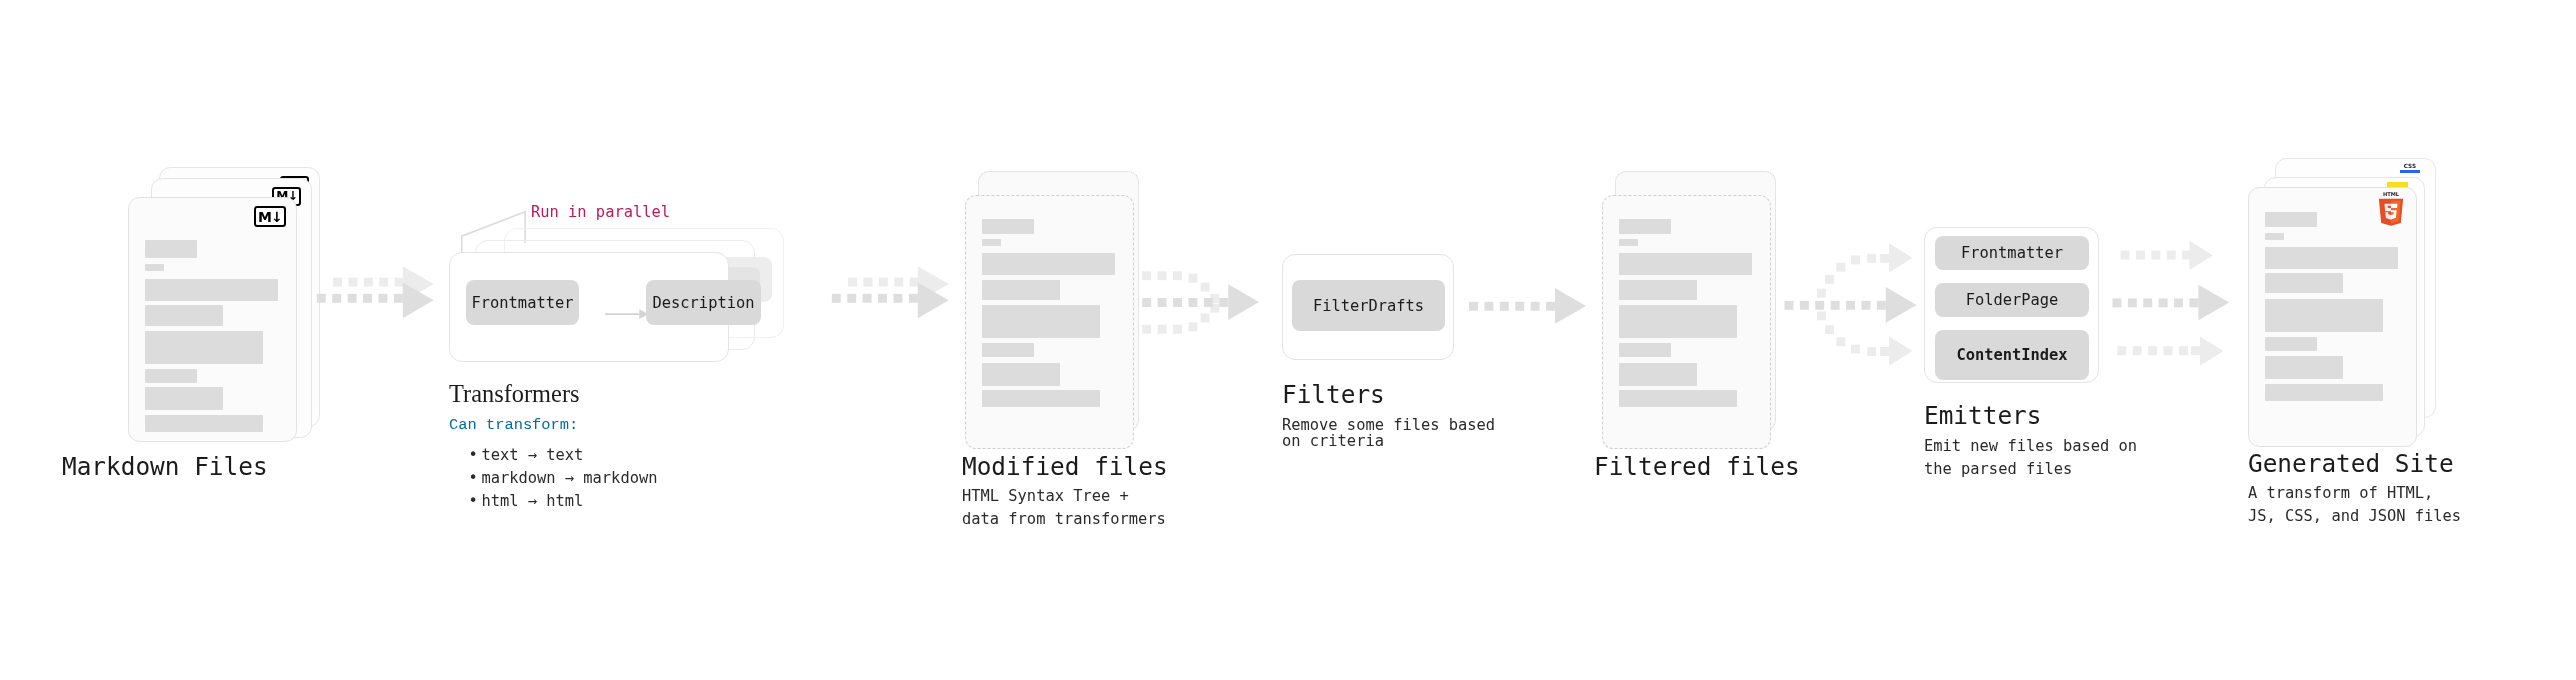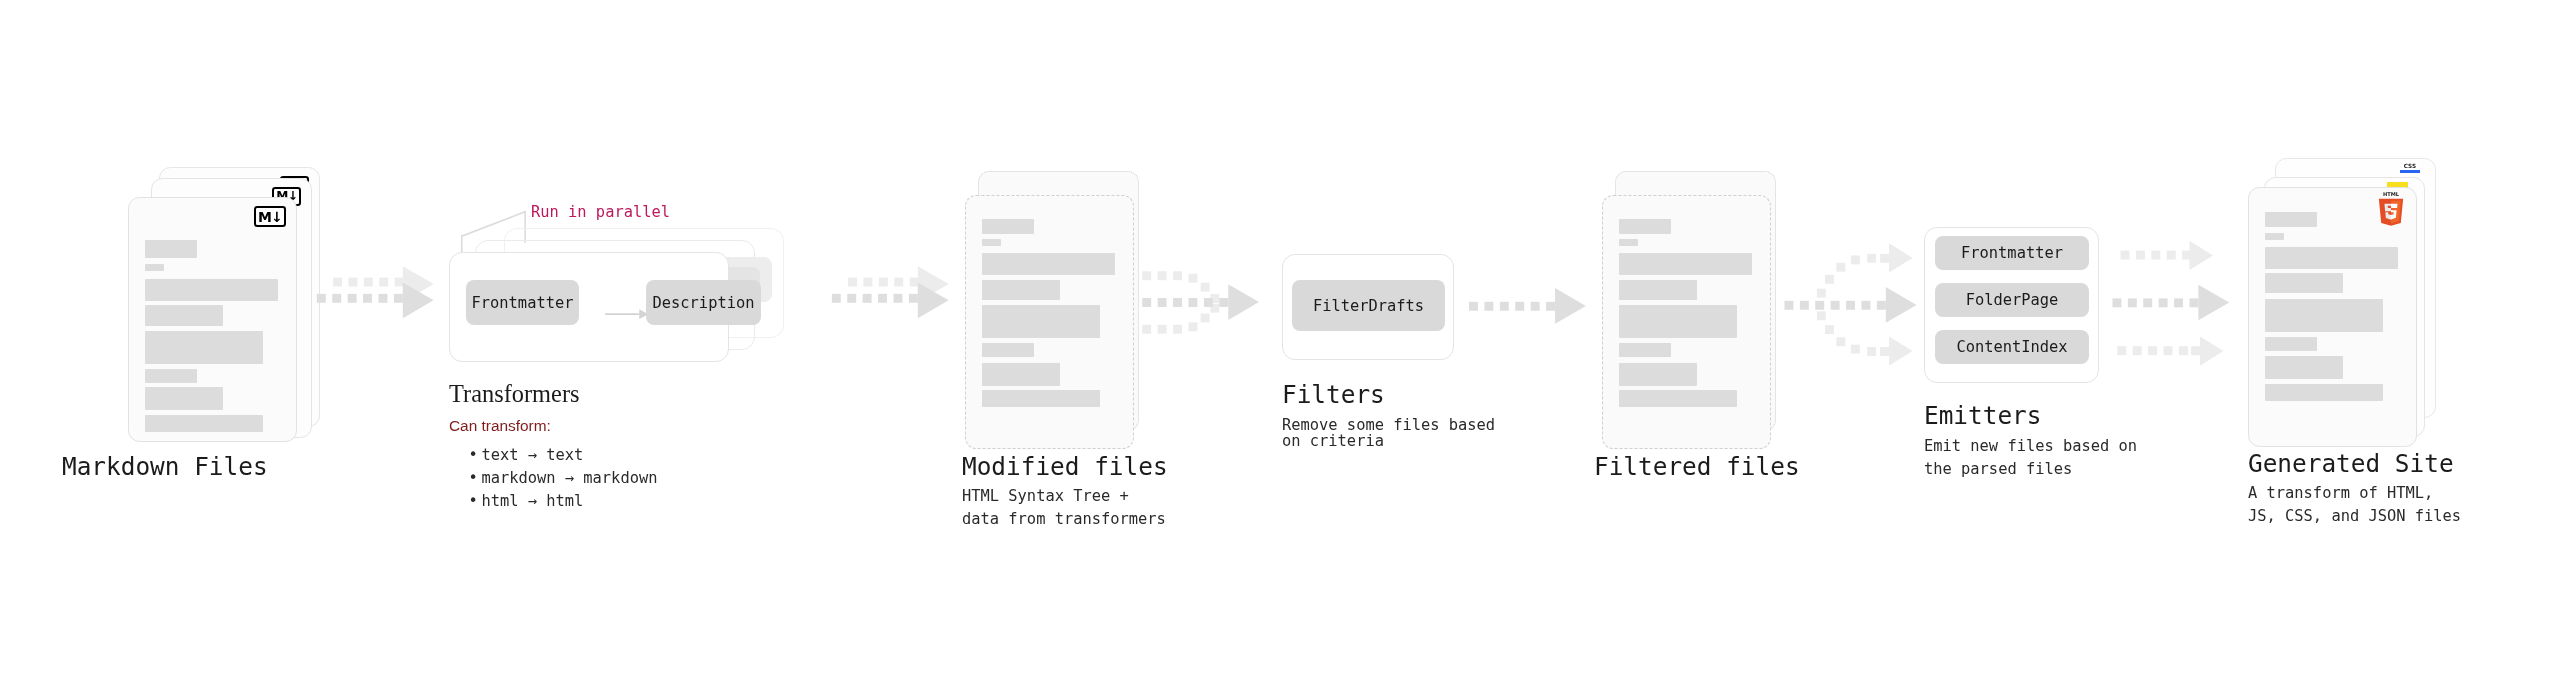--- a/index.html
+++ b/index.html
@@ -34,24 +34,24 @@
   }
   .stage-desc {
     font-family: "DejaVu Sans Mono", "Liberation Mono", monospace;
     font-size: 15.4px;
     line-height: 23px;
     color: #2a2a2a;
     white-space: pre;
     font-weight: 400;
   }
   .stage-desc-head {
-    font-family: Liberation Sans, sans-serif;
+    font-family: Liberation Mono, monospace;
     font-size: 15.4px;
     line-height: 23px;
-    color: #7f1d1d;
+    color: #0369a1;
     white-space: nowrap;
   }
   .bullet-list {
     list-style: none;
     margin: 8px;
     padding: 0 0 0 11.4px;
   }
   .bullet-list li {
     font-family: "DejaVu Sans Mono", "Liberation Mono", monospace;
     font-size: 15.4px;
@@ -412,21 +412,21 @@
       <rect x="103" y="80" width="11" height="11"></rect>
       <rect x="122" y="80" width="11" height="11"></rect>
       <polygon points="133,63 171,85 133,107"></polygon>
     </g>
   </svg>
 
   <div class="abs" style="left:0;top:0;">
     <div class="groupbox" style="left:1924px;top:227px;width:175px;height:156px;"></div>
     <div class="pill" style="left:1935px;top:236px;width:154px;height:34px;">Frontmatter</div>
     <div class="pill" style="left:1935px;top:283px;width:154px;height:34px;">FolderPage</div>
-    <div class="pill" style="left:1935px;top:330px;width:154px;height:34px;">ContentIndex</div>
+    <div class="pill" style="left:1935px;top:330px;width:154px;height:50px;font-weight:bold;">ContentIndex</div>
 
     <div class="stage-title abs" style="left:1924px;top:401px;">Emitters</div>
     <div class="stage-desc abs" style="left:1924px;top:435px;">Emit new files based on</div>
     <div class="stage-desc abs" style="left:1924px;top:458px;">the parsed files</div>
   </div>
 
   <svg class="abs" width="154" height="154" style="left:2106px;top:236px;" viewBox="0 0 190 190">
     <g fill="#ececec">
       <rect x="18" y="18" width="11" height="11"></rect>
       <rect x="37" y="18" width="11" height="11"></rect>

